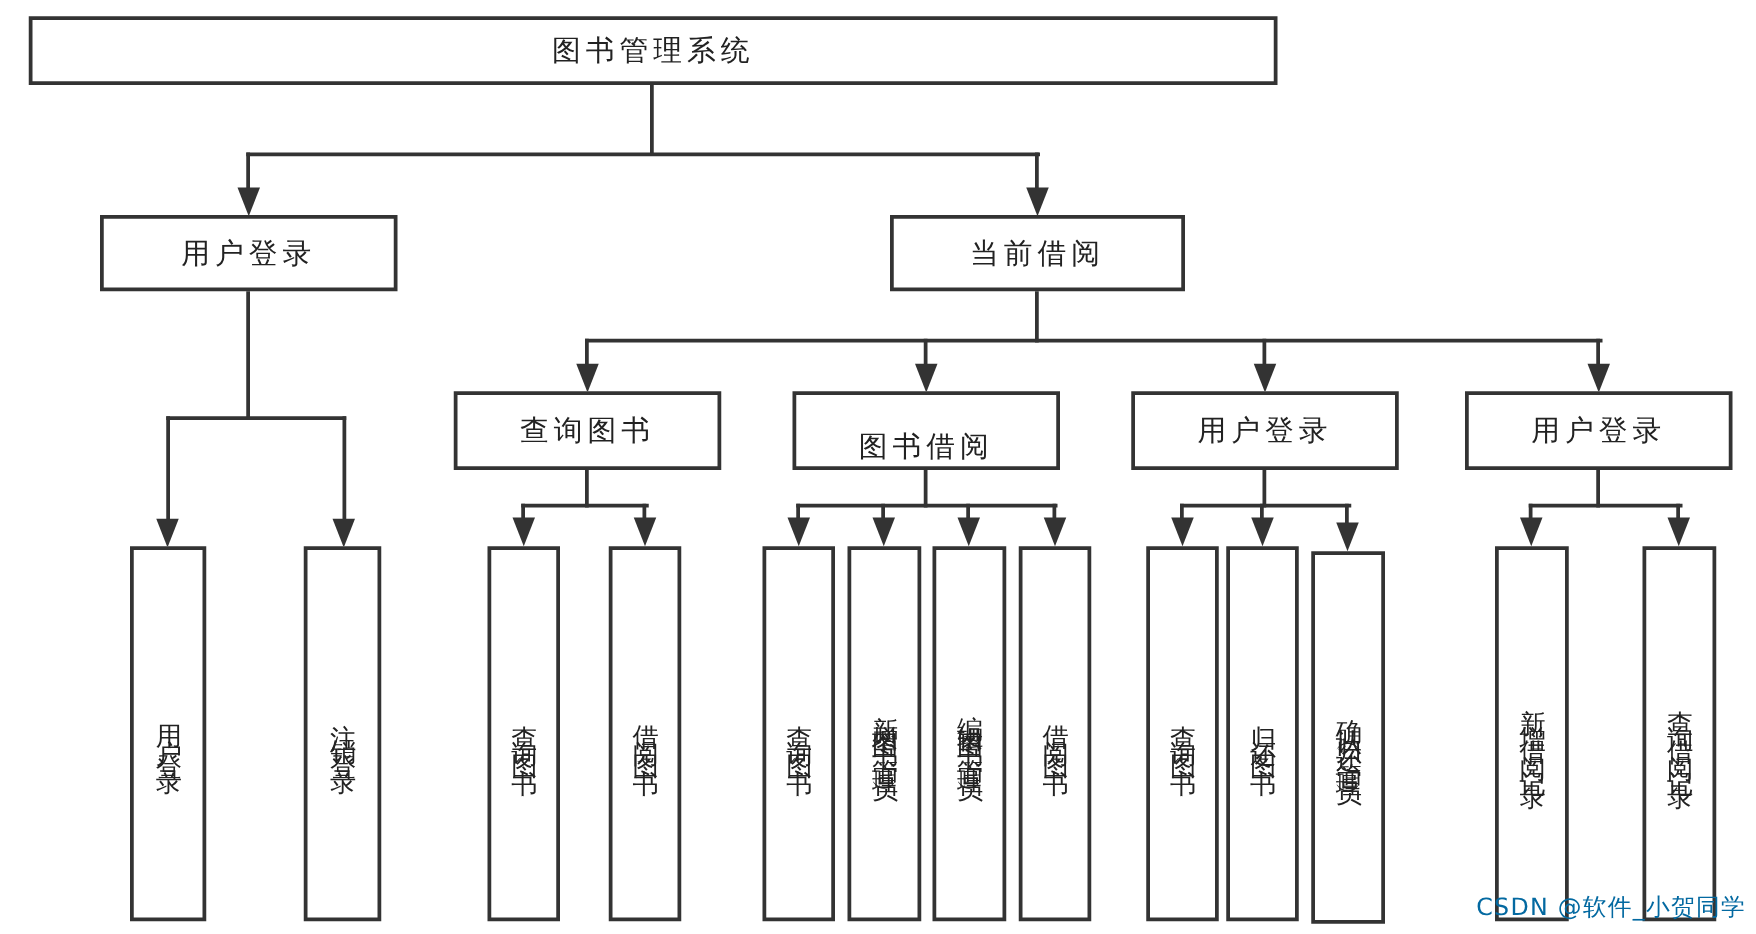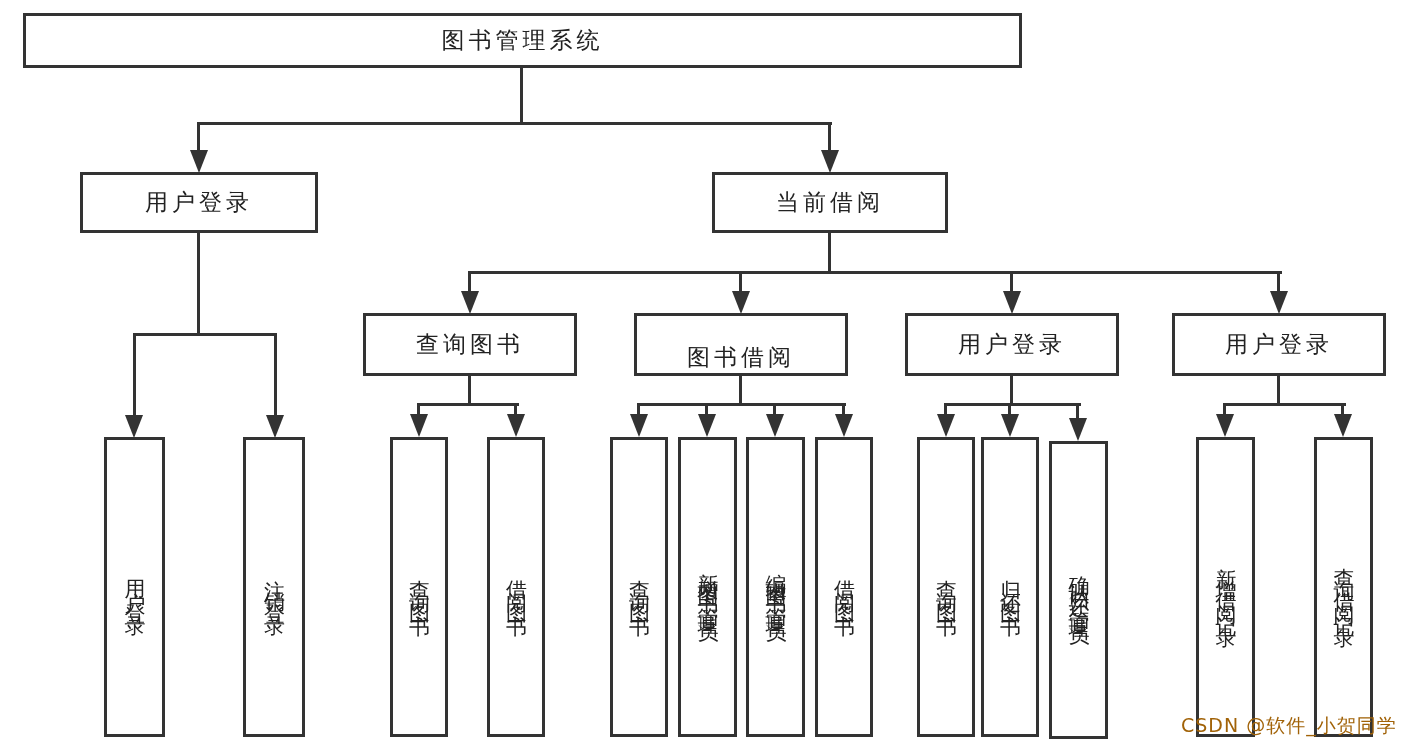--- a/index.html
+++ b/index.html
@@ -24,21 +24,21 @@
   .hline,.vline{position:absolute;background:#333333;}
   .hline{height:3px;}
   .vline{width:3px;}
   .arrow{
     position:absolute;width:0;height:0;
     border-left:9px solid transparent;border-right:9px solid transparent;
     border-top:23px solid #333333;
   }
   .watermark{
     position:absolute;left:1181px;top:713px;z-index:5;
-    font-size:19px;letter-spacing:1px;color:#a16207;white-space:nowrap;
+    font-size:19px;letter-spacing:1px;color:#0369a1;white-space:nowrap;
   }
 </style>
 </head>
 <body>
 
 <div class="stage">
 
   <div class="vline" style="left:520px;top:66px;height:57px;"></div>
   <div class="hline" style="left:197px;top:122px;width:635px;"></div>
   <div class="vline" style="left:197px;top:122px;height:30px;"></div>

